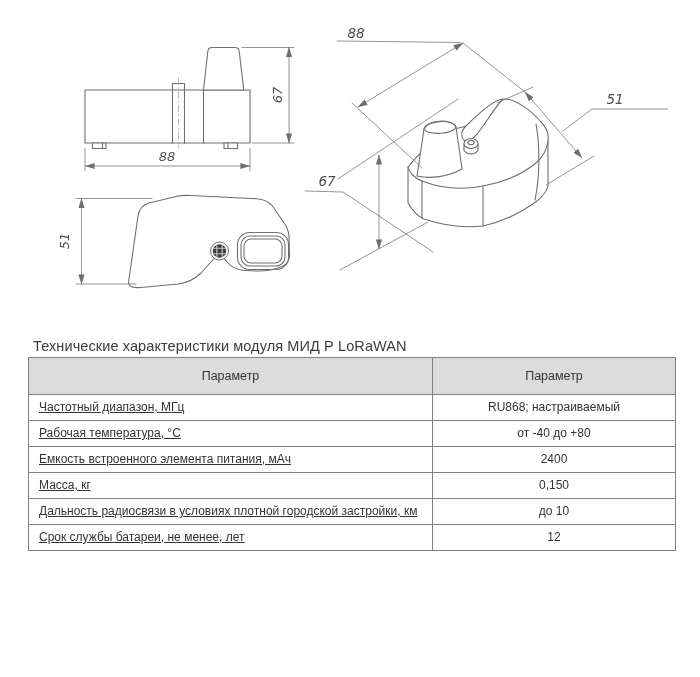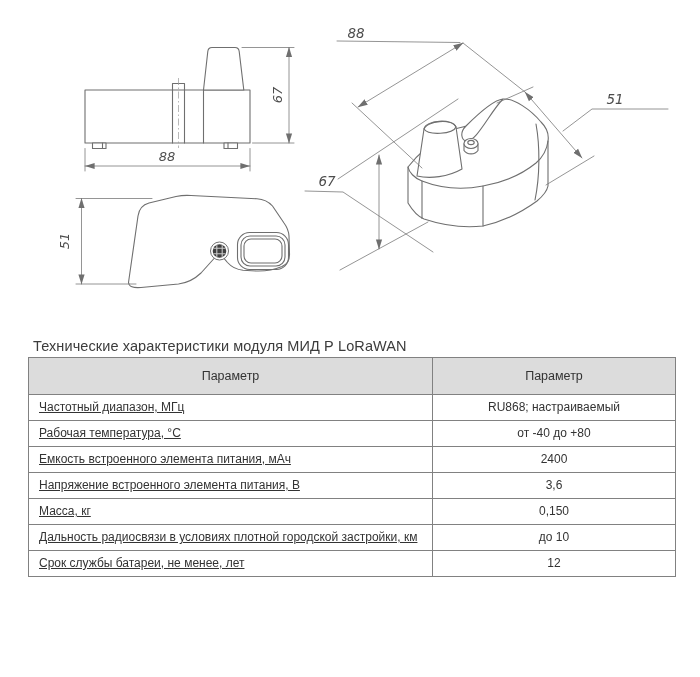--- a/index.html
+++ b/index.html
@@ -162,24 +162,20 @@
       </tr>
       <tr>
         <td class="param">Рабочая температура, °С</td>
         <td class="value">от -40 до +80</td>
       </tr>
       <tr>
         <td class="param">Емкость встроенного элемента питания, мАч</td>
         <td class="value">2400</td>
       </tr>
       <tr>
-        <td class="param">Напряжение встроенного элемента питания, В</td>
-        <td class="value">3,6</td>
-      </tr>
-      <tr>
         <td class="param">Масса, кг</td>
         <td class="value">0,150</td>
       </tr>
       <tr>
         <td class="param">Дальность радиосвязи в условиях плотной городской застройки, км</td>
         <td class="value">до 10</td>
       </tr>
       <tr>
         <td class="param">Срок службы батареи, не менее, лет</td>
         <td class="value">12</td>

